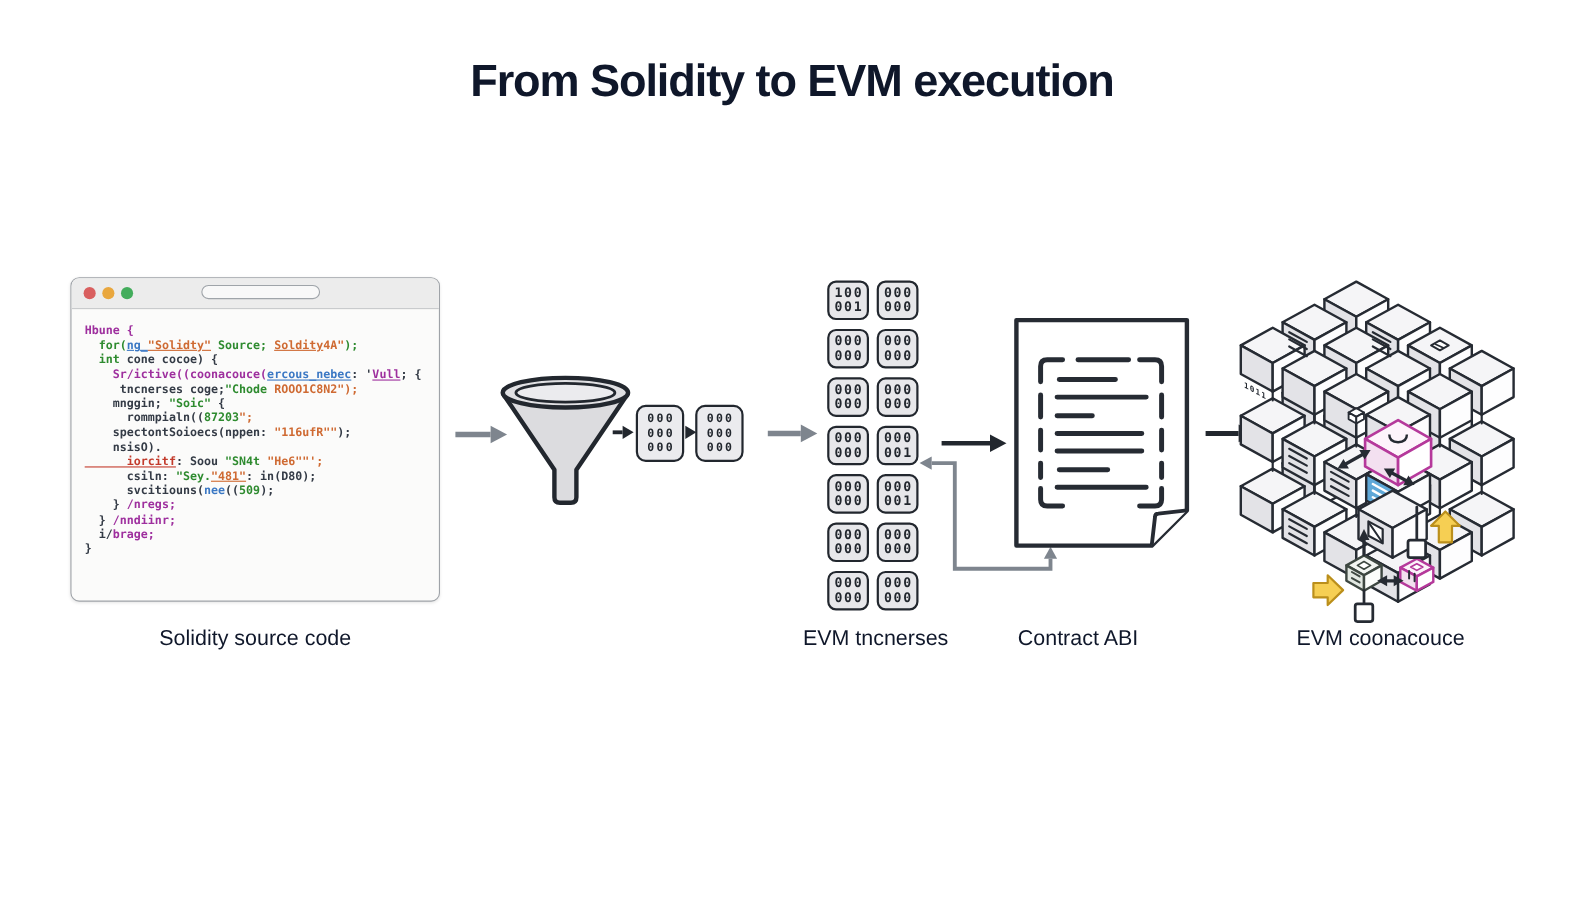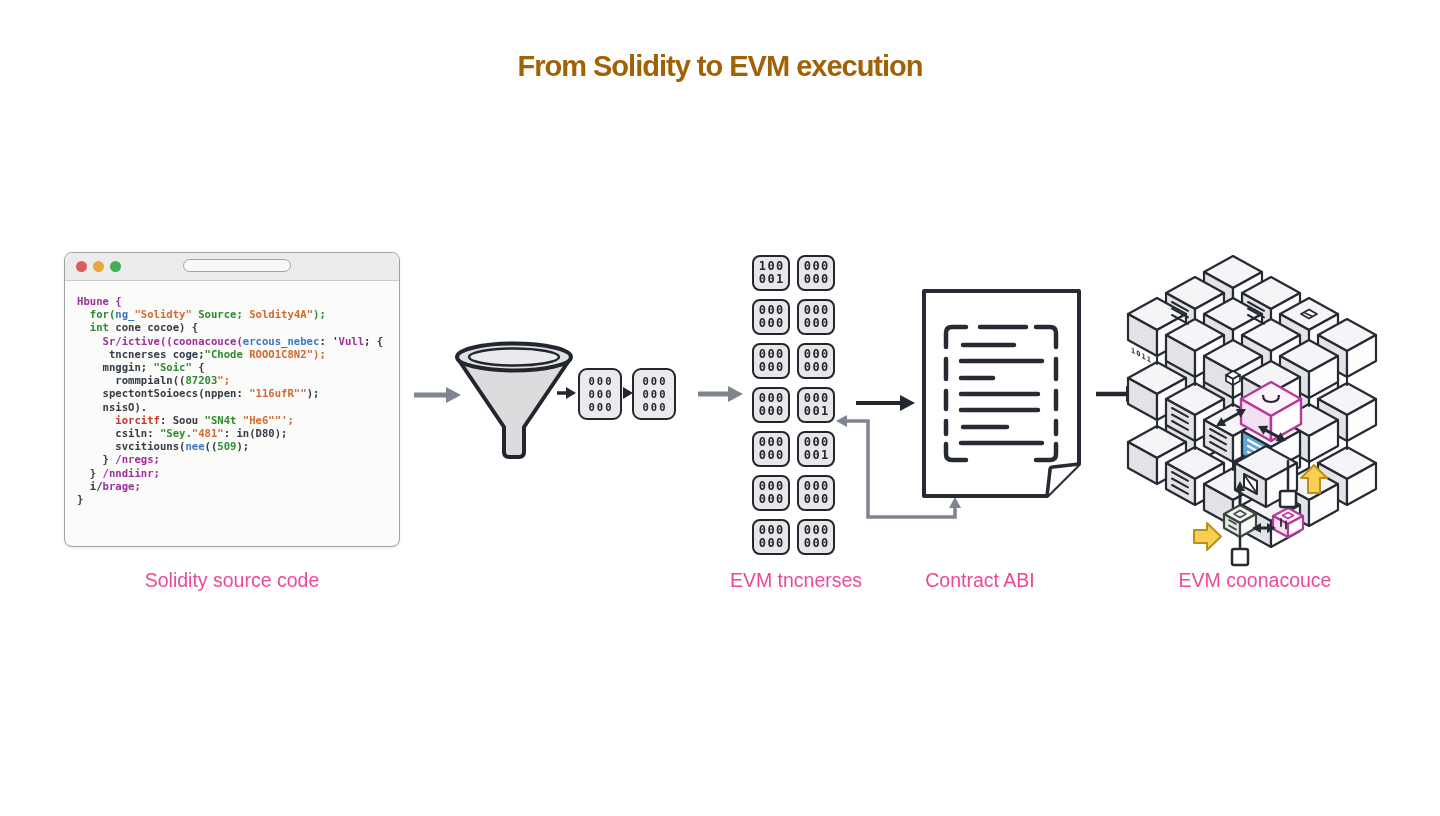--- a/index.html
+++ b/index.html
@@ -1,35 +1,35 @@
 <!DOCTYPE html>
 <html><head>
 <meta charset="utf-8">
 <style>
   html,body{margin:0;padding:0;background:#fff;}
   .stage{position:relative;width:1440px;height:816px;background:#fff;overflow:hidden;
          font-family:"Liberation Sans",sans-serif;}
   .title{position:absolute;top:50px;left:0;width:100%;text-align:center;
-         font-size:29px;font-weight:bold;color:#a16207;letter-spacing:-1px;}
+         font-size:41px;font-weight:bold;color:#0f172a;letter-spacing:-1px;}
   .stage-label{position:absolute;top:569px;transform:translateX(-50%);
-         font-size:19.5px;color:#ec4899;white-space:nowrap;}
+         font-size:19.5px;color:#0f172a;white-space:nowrap;}
   
   .window{position:absolute;left:64px;top:252px;width:336px;height:295px;
           border:1.5px solid #9fa3a8;border-radius:8px;background:#fbfbfa;
           box-shadow:0 1px 3px rgba(0,0,0,.10);overflow:hidden;box-sizing:border-box;}
   .titlebar{height:27px;background:#ececec;border-bottom:1px solid #c9cbcd;position:relative;}
   .dot{position:absolute;top:8px;width:11px;height:11px;border-radius:50%;}
   .dot.r{left:11px;background:#d95f5f}.dot.y{left:28px;background:#e9a73e}.dot.g{left:45px;background:#43ad5c}
   .addr{position:absolute;left:118px;top:6px;width:108px;height:13px;
         border:1.5px solid #9fa4a9;border-radius:8px;background:#f8f8f8;box-sizing:border-box;}
   .code{margin:0;padding:14px 0 0 12px;font-family:"DejaVu Sans Mono",monospace;
         font-size:10.6px;line-height:13.2px;font-weight:bold;white-space:pre;color:#343b46;}
   .tok-green{color:#2e8b2f}.tok-orange{color:#cf6a32}.tok-purple{color:#9e2f9e}
   .tok-blue{color:#3b78c4}.tok-red{color:#c33b2c}.tok-dark{color:#343b46}
-  .tok-u{margin-top:33px;}
+  .tok-u{text-decoration:underline;margin-top:33px;}
   
   .mini-grid{position:absolute;width:44px;height:52px;border:2.5px solid #22272e;border-radius:9px;
         background:#ebebee;display:flex;flex-direction:column;justify-content:center;align-items:center;
         font-family:"DejaVu Sans Mono",monospace;font-weight:bold;font-size:10.5px;line-height:13px;
         color:#22272e;letter-spacing:2px;text-indent:2px;box-sizing:border-box;}
   #mini1{left:578px;top:368px}#mini2{left:632px;top:368px}
   
   .bytecol{position:absolute;top:255px;display:flex;flex-direction:column;gap:8px;}
   #bcol1{left:752px}#bcol2{left:797px}
   .bcell{width:38px;height:36px;border:2.5px solid #22272e;border-radius:8px;background:#e7e7ea;

